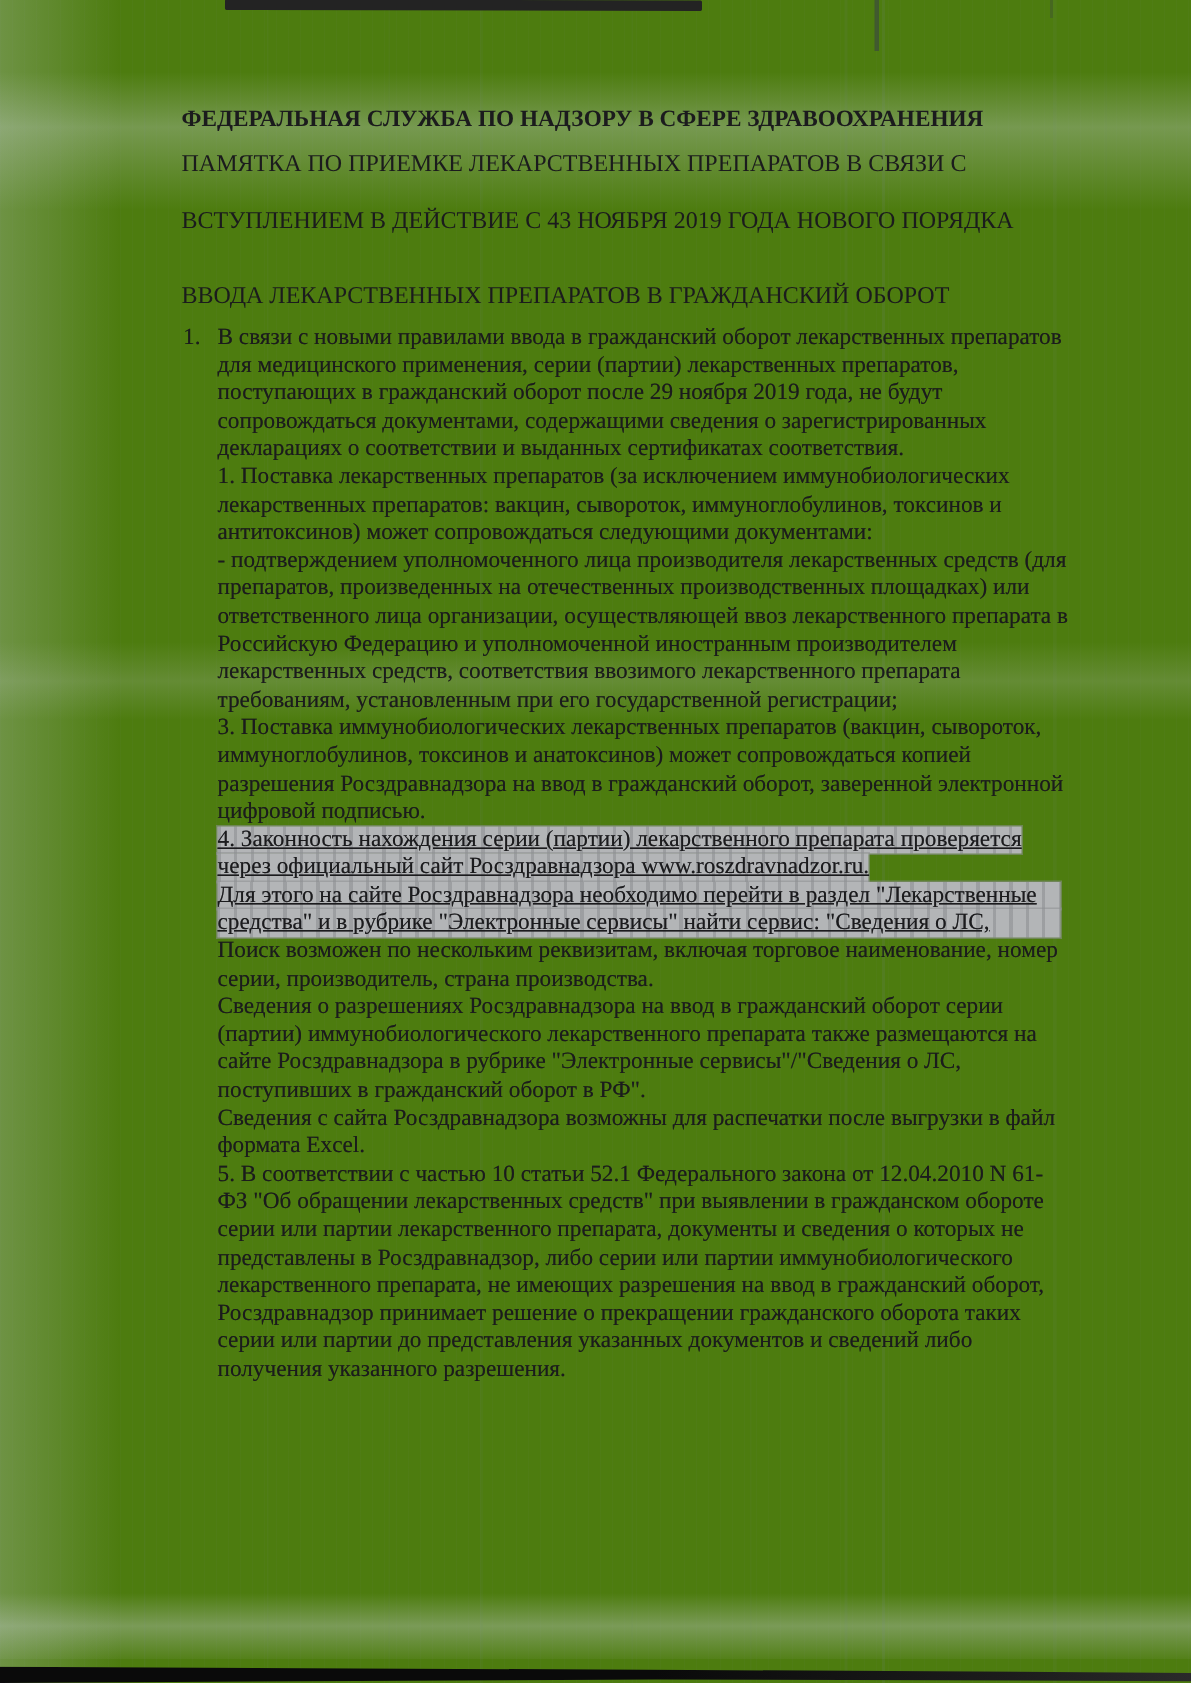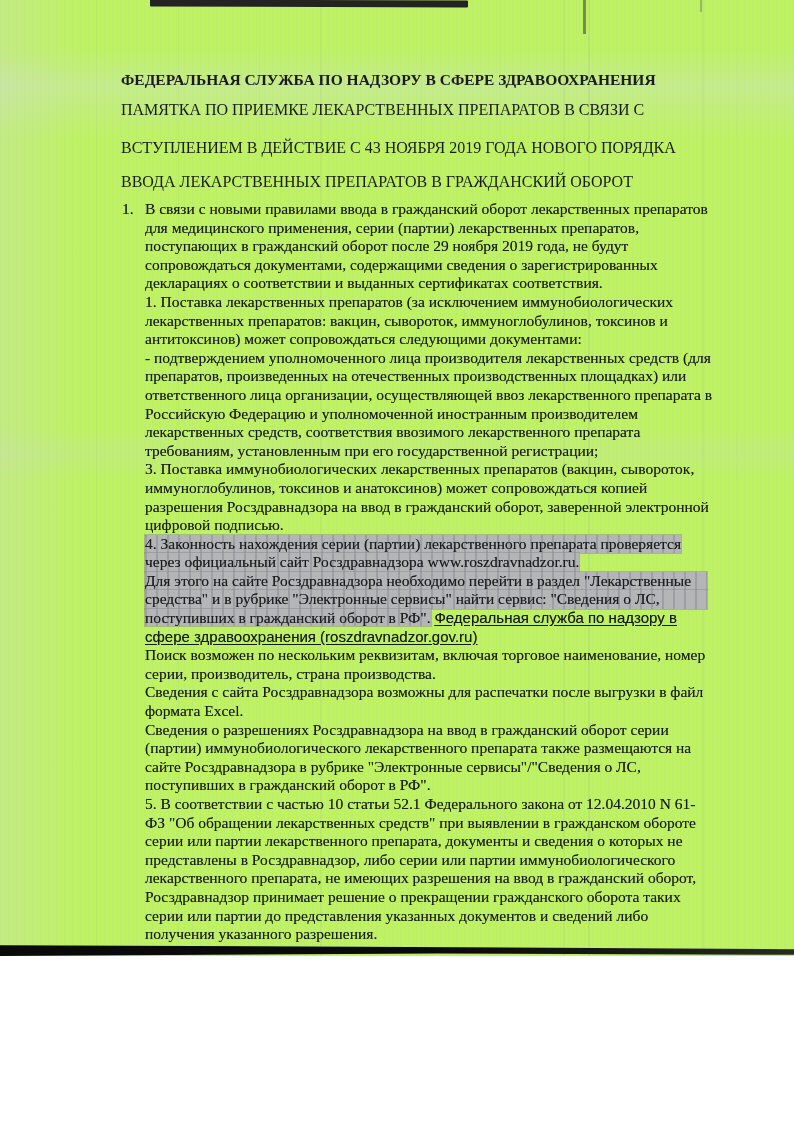--- a/index.html
+++ b/index.html
@@ -1,20 +1,20 @@
 <!DOCTYPE html>
 <html><head>
 <meta charset="utf-8">
 <style>
   html, body { margin: 0; padding: 0; background: #ffffff; }
   .page {
     position: relative;
     width: 794px;
-    height: 956px;
-    background: #bef264;
+    height: 1122px;
+    background: #4d7c0f;
     overflow: hidden;
     font-family: "Liberation Serif", serif;
     color: #1b1b1d;
   }
 
   
   .artifact { position: absolute; pointer-events: none; }
   .top-bar { left: 150px; top: 0; width: 318px; height: 7px; background: #232323; transform: rotate(0.15deg); border-radius: 1px; }
   .top-tick { left: 583px; top: 0; width: 3px; height: 34px; background: rgba(55,60,72,0.55); }
   .top-tick2 { left: 700px; top: 0; width: 2px; height: 12px; background: rgba(55,60,72,0.30); }
@@ -45,39 +45,40 @@
   .wash-left { left: 0; top: 0; width: 80px; height: 1122px; background: linear-gradient(to right, rgba(208,214,226,0.25), rgba(208,214,226,0)); }
 
   
   .content { position: absolute; left: 121px; top: 70px; width: 600px; }
   .doc-issuer { font-weight: bold; font-size: 15.5px; line-height: 19px; white-space: nowrap; }
   .doc-date   { font-weight: bold; font-size: 15.5px; line-height: 19px; }
   .doc-title  { }
   .title-line { font-weight: normal; font-size: 16px; line-height: 18px; white-space: nowrap; }
   .tl1 { margin-top: 12px; }
   .tl2 { margin-top: 20px; }
-  .tl3 { margin-top: 16px; }
+  .tl3 { margin-top: 32px; }
 
   .doc-body {
     margin-top: 9px;
     margin-left: 24px;
     width: 567px;
     font-size: 15.5px;
     line-height: 18.6px;
     text-shadow: 0 0 0.4px rgba(20,20,25,0.55);
   }
   .para { margin: 0; position: relative; }
   .list-num { position: absolute; left: -23px; top: 0; }
 
   .hl { background: #b3b5b7; box-shadow: 0 0 0 1px rgba(140,142,146,0.55); }
   .hl-line { display: block; width: fit-content; }
   .hl-fill { width: 562px; }
   .hl-streaks {
     background-image: repeating-linear-gradient(90deg, rgba(40,42,48,0.16) 0 2px, rgba(0,0,0,0) 2px 11px);
     background-color: #b3b5b7;
+    text-decoration: underline;
   }
   .doc-link {
     font-family: "Liberation Sans", sans-serif;
     font-size: 15px;
     color: #17181a;
     text-decoration: underline;
     text-underline-offset: 2px;
     cursor: pointer;
   }
 </style>
@@ -120,23 +121,22 @@
 
       <p class="para">1. Поставка лекарственных препаратов (за исключением иммунобиологических лекарственных препаратов: вакцин, сывороток, иммуноглобулинов, токсинов и антитоксинов) может сопровождаться следующими документами:</p>
       <p class="para">- подтверждением уполномоченного лица производителя лекарственных средств (для препаратов, произведенных на отечественных производственных площадках) или ответственного лица организации, осуществляющей ввоз лекарственного препарата в Российскую Федерацию и уполномоченной иностранным производителем лекарственных средств, соответствия ввозимого лекарственного препарата требованиям, установленным при его государственной регистрации;</p>
       <p class="para">3. Поставка иммунобиологических лекарственных препаратов (вакцин, сывороток, иммуноглобулинов, токсинов и анатоксинов) может сопровождаться копией разрешения Росздравнадзора на ввод в гражданский оборот, заверенной электронной цифровой подписью.</p>
 
       <p class="para">
         <span class="hl hl-line hl-streaks">4. Законность нахождения серии (партии) лекарственного препарата проверяется</span>
         <span class="hl hl-line hl-streaks">через официальный сайт Росздравнадзора www.roszdravnadzor.ru.</span>
         <span class="hl hl-line hl-fill hl-streaks">Для этого на сайте Росздравнадзора необходимо перейти в раздел "Лекарственные</span>
         <span class="hl hl-line hl-fill hl-streaks">средства" и в рубрике "Электронные сервисы" найти сервис: "Сведения о ЛС,</span>
-        <span><span class="hl hl-streaks">поступивших в гражданский оборот в РФ".</span> <a class="doc-link">Федеральная служба по надзору в сфере здравоохранения (roszdravnadzor.gov.ru)</a></span>
       </p>
 
       <p class="para">Поиск возможен по нескольким реквизитам, включая торговое наименование, номер серии, производитель, страна производства.</p>
+      <p class="para">Сведения о разрешениях Росздравнадзора на ввод в гражданский оборот серии (партии) иммунобиологического лекарственного препарата также размещаются на сайте Росздравнадзора в рубрике "Электронные сервисы"/"Сведения о ЛС, поступивших в гражданский оборот в РФ".</p>
       <p class="para">Сведения с сайта Росздравнадзора возможны для распечатки после выгрузки в файл формата Excel.</p>
-      <p class="para">Сведения о разрешениях Росздравнадзора на ввод в гражданский оборот серии (партии) иммунобиологического лекарственного препарата также размещаются на сайте Росздравнадзора в рубрике "Электронные сервисы"/"Сведения о ЛС, поступивших в гражданский оборот в РФ".</p>
       <p class="para">5. В соответствии с частью 10 статьи 52.1 Федерального закона от 12.04.2010 N 61-ФЗ "Об обращении лекарственных средств" при выявлении в гражданском обороте серии или партии лекарственного препарата, документы и сведения о которых не представлены в Росздравнадзор, либо серии или партии иммунобиологического лекарственного препарата, не имеющих разрешения на ввод в гражданский оборот, Росздравнадзор принимает решение о прекращении гражданского оборота таких серии или партии до представления указанных документов и сведений либо получения указанного разрешения.</p>
     </div>
   </div>
 
 </div>
 
 </body></html>

